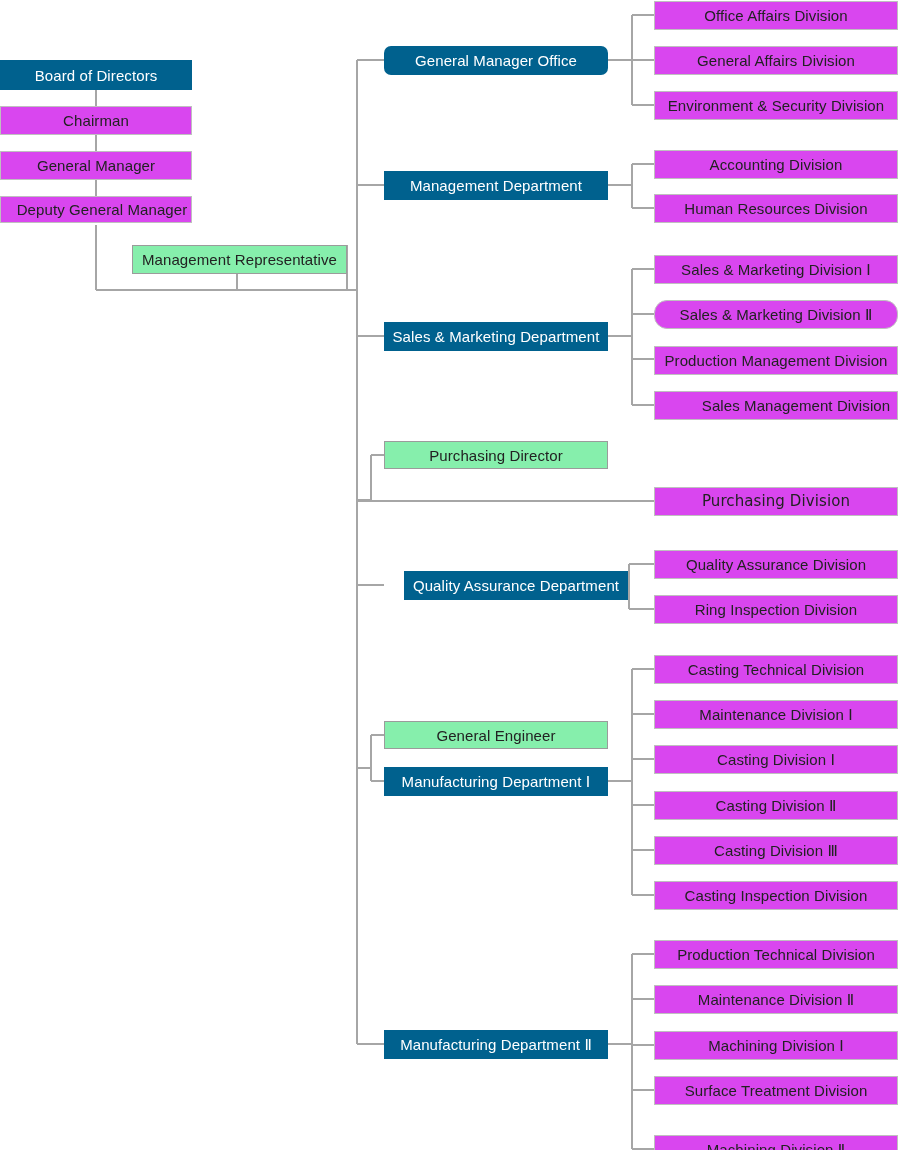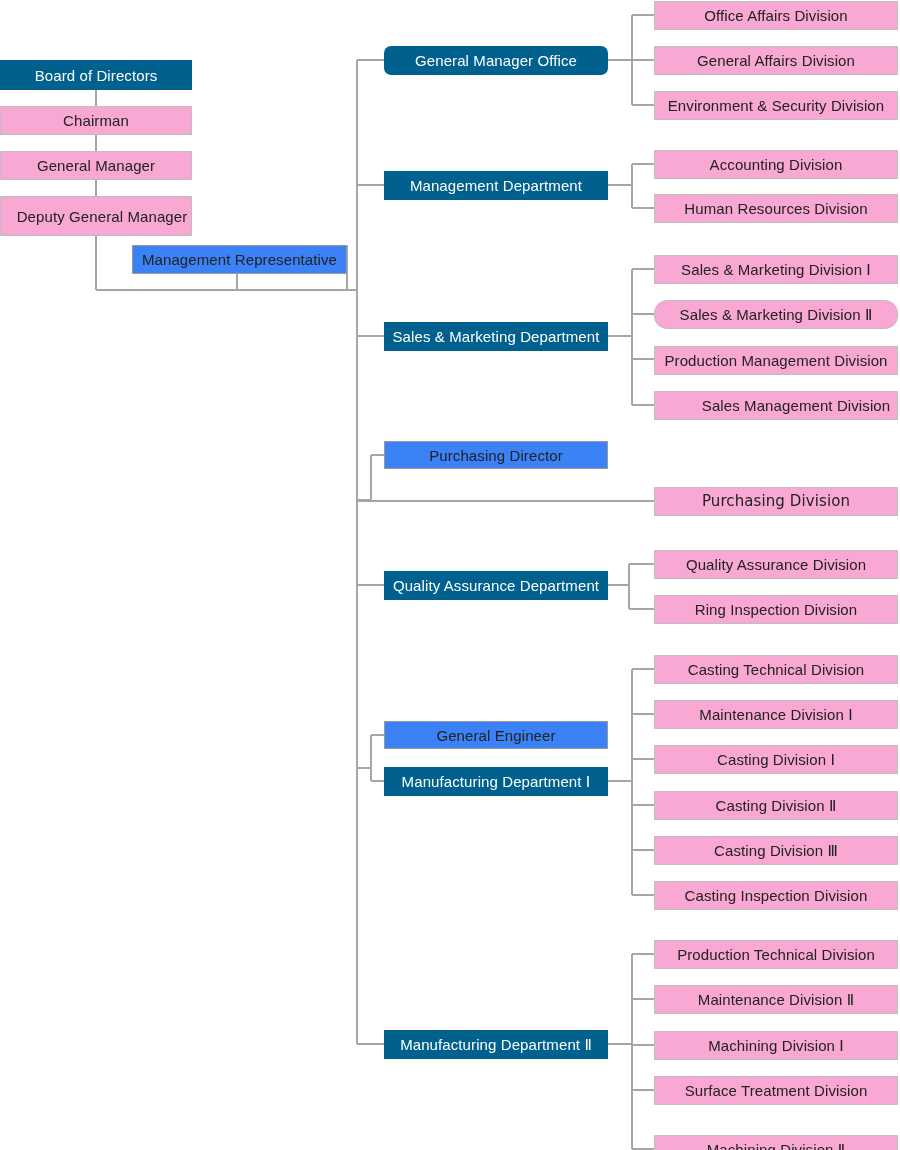--- a/index.html
+++ b/index.html
@@ -32,26 +32,26 @@
     line-height: 1;
     white-space: nowrap;
     letter-spacing: 0.1px;
   }
   .node.primary {
     background: #00618E;
     color: #ffffff;
     border: none;
   }
   .node.soft {
-    background: #f9a8d4;
+    background: #d946ef;
     color: #222222;
     border: 1px solid #BFBFBF;
   }
   .node.plain {
-    background: #3b82f6;
+    background: #86efac;
     color: #222222;
     border: 1px solid #9B9B9B;
   }
   .node.condensed {
     font-family: "DejaVu Sans", sans-serif;
     font-size: 15px;
   }
 </style>
 </head>
 <body>
@@ -136,21 +136,21 @@
   <div id="nodes">
       <div class="node primary" style="left: 0px; top: 60px; width: 192px; height: 30px;">
         <span>Board of Directors</span>
       </div>
       <div class="node soft" style="left: 0px; top: 106px; width: 192px; height: 29px;">
         <span>Chairman</span>
       </div>
       <div class="node soft" style="left: 0px; top: 151px; width: 192px; height: 29px;">
         <span>General Manager</span>
       </div>
-      <div class="node soft" style="left: 0px; top: 196px; width: 192px; height: 40px; padding-left: 12px;">
+      <div class="node soft" style="left: 0px; top: 196px; width: 192px; height: 27px; padding-left: 12px;">
         <span>Deputy General Manager</span>
       </div>
       <div class="node plain" style="left: 132px; top: 245px; width: 215px; height: 29px;">
         <span>Management Representative</span>
       </div>
       <div class="node plain" style="left: 384px; top: 441px; width: 224px; height: 28px;">
         <span>Purchasing Director</span>
       </div>
       <div class="node plain" style="left: 384px; top: 721px; width: 224px; height: 28px;">
         <span>General Engineer</span>
@@ -187,21 +187,21 @@
       </div>
       <div class="node soft" style="left: 654px; top: 300px; width: 244px; height: 29px; border-radius: 13px;">
         <span>Sales &amp; Marketing Division Ⅱ</span>
       </div>
       <div class="node soft" style="left: 654px; top: 346px; width: 244px; height: 29px;">
         <span>Production Management Division</span>
       </div>
       <div class="node soft" style="left: 654px; top: 391px; width: 244px; height: 29px; padding-left: 40px;">
         <span>Sales Management Division</span>
       </div>
-      <div class="node primary" style="left: 384px; top: 571px; width: 224px; height: 29px;">
+      <div class="node primary" style="left: 404px; top: 571px; width: 224px; height: 29px;">
         <span>Quality Assurance Department</span>
       </div>
       <div class="node soft" style="left: 654px; top: 550px; width: 244px; height: 29px;">
         <span>Quality Assurance Division</span>
       </div>
       <div class="node soft" style="left: 654px; top: 595px; width: 244px; height: 29px;">
         <span>Ring Inspection Division</span>
       </div>
       <div class="node primary" style="left: 384px; top: 767px; width: 224px; height: 29px;">
         <span>Manufacturing Department Ⅰ</span>

